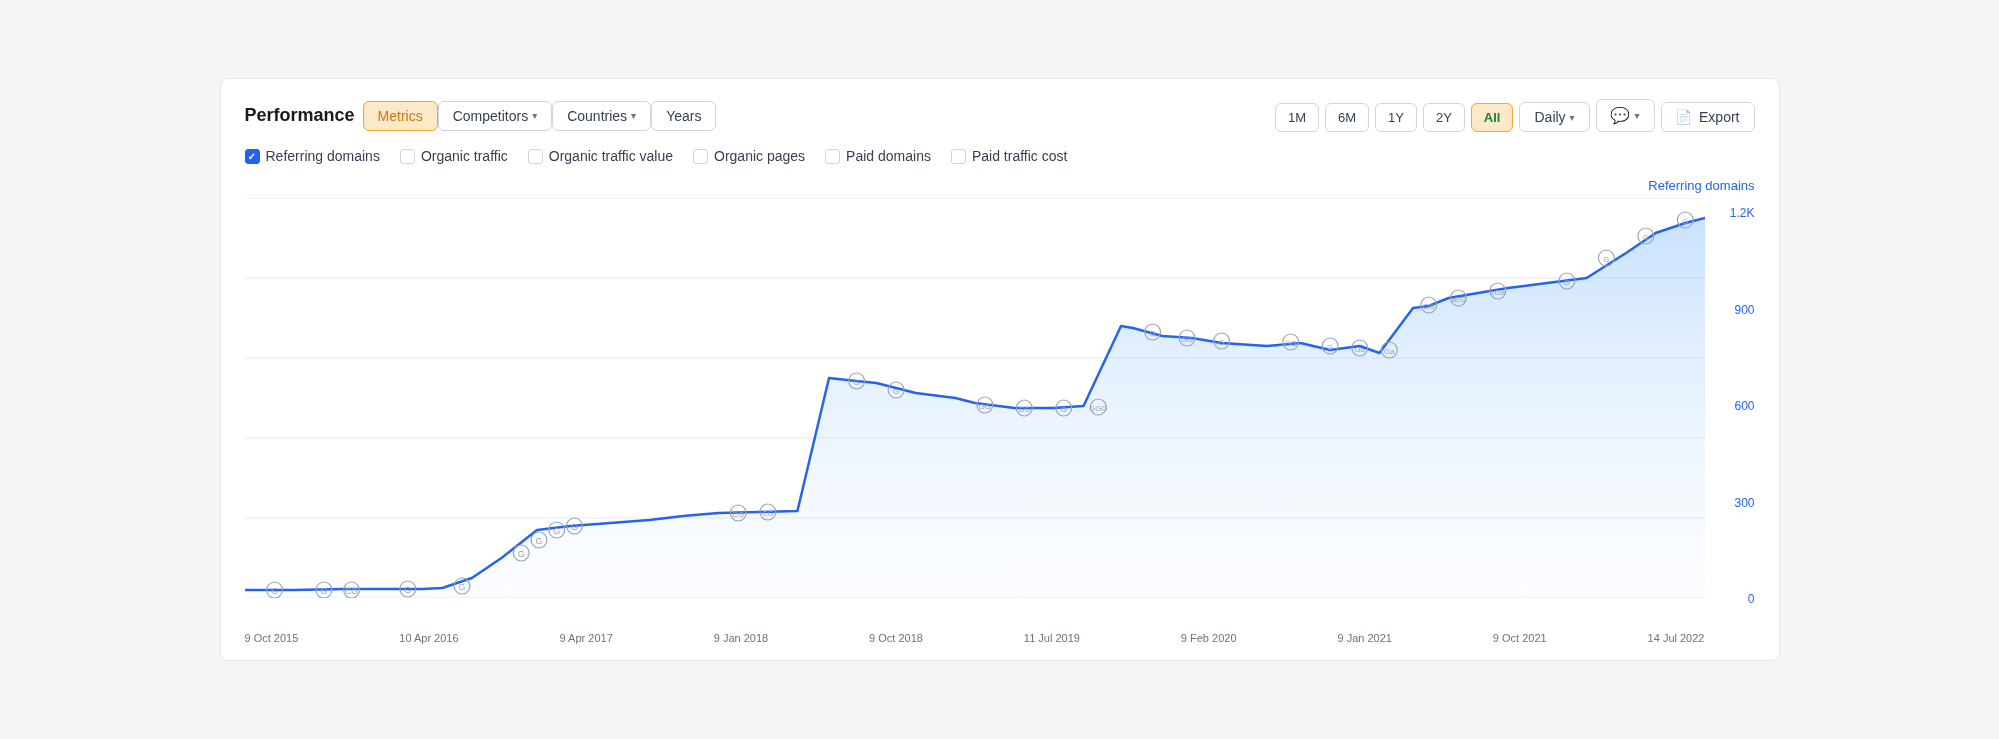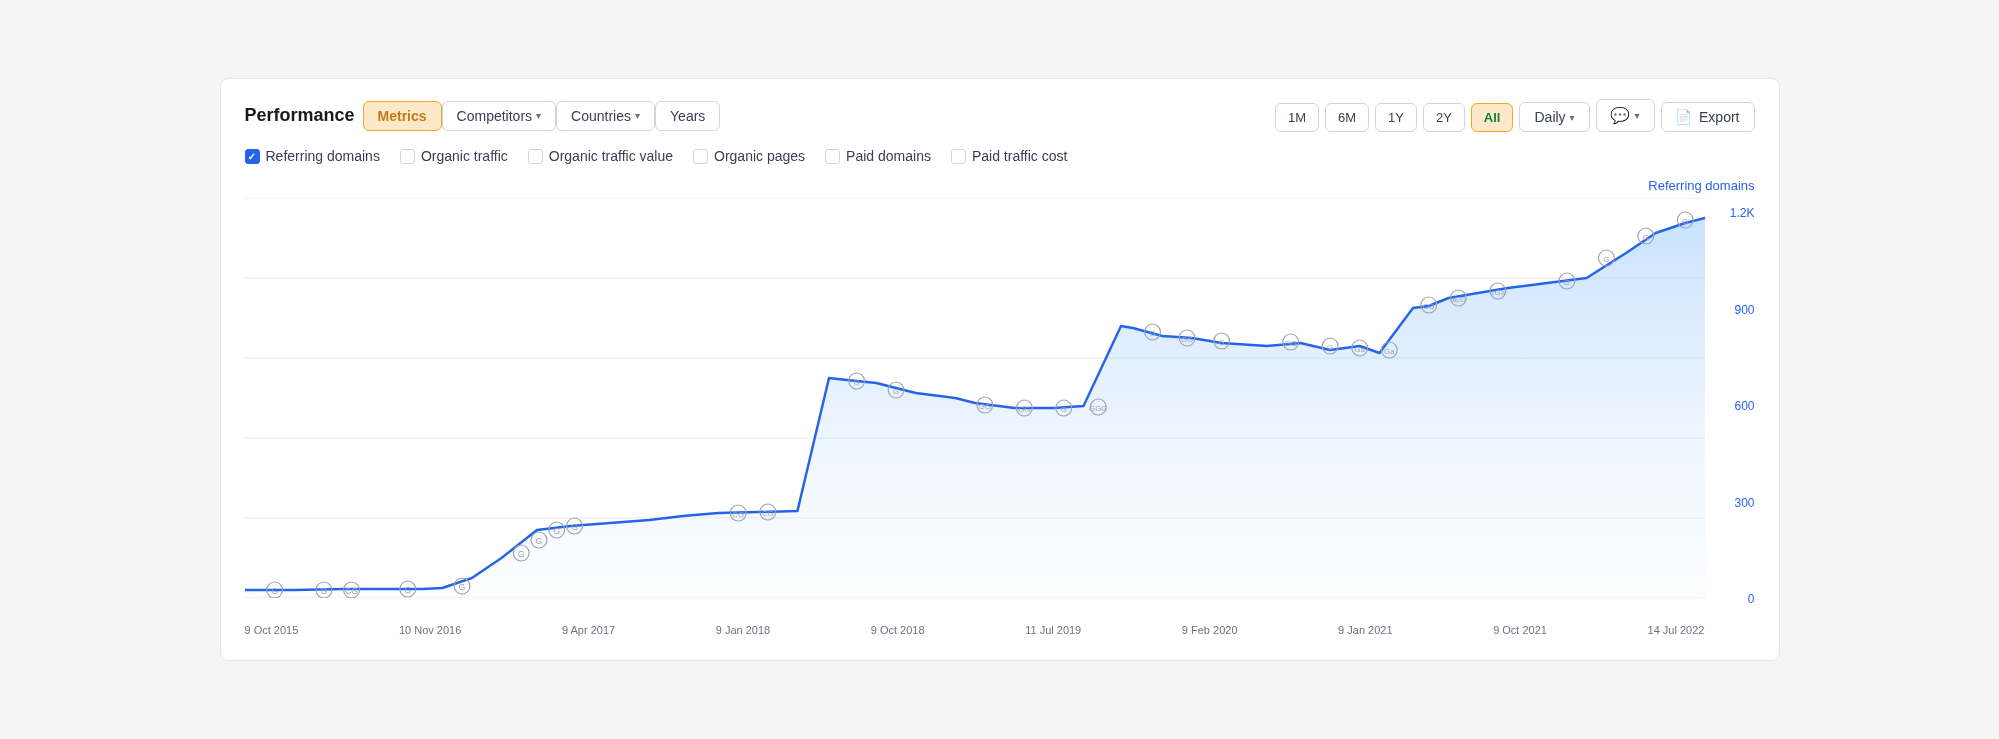--- a/index.html
+++ b/index.html
@@ -45,21 +45,21 @@
       cursor: pointer;
       color: #374151;
       display: flex;
       align-items: center;
       gap: 4px;
     }
     .btn.active-orange {
       background: #fde8c8;
       border-color: #f5a623;
       color: #c27c1a;
-      font-weight: 700;
+      font-weight: 400;
     }
     .chevron {
       font-size: 10px;
       color: #6b7280;
     }
     .header-right {
       display: flex;
       align-items: flex-end;
       gap: 6px;
     }
@@ -160,21 +160,21 @@
       flex-direction: column;
       justify-content: space-between;
       align-items: flex-end;
     }
     .y-label {
       font-size: 12px;
       color: #2563eb;
     }
     .x-axis-labels {
       position: absolute;
-      bottom: 8px;
+      bottom: 0;
       left: 0;
       width: calc(100% - 50px);
       display: flex;
       justify-content: space-between;
       align-items: flex-start;
       padding-top: 6px;
     }
     .x-label {
       font-size: 11px;
       color: #6b7280;
@@ -368,21 +368,21 @@
     <div class="y-axis-labels">
       <span class="y-label">1.2K</span>
       <span class="y-label">900</span>
       <span class="y-label">600</span>
       <span class="y-label">300</span>
       <span class="y-label">0</span>
     </div>
 
     <div class="x-axis-labels">
       <span class="x-label">9 Oct 2015</span>
-      <span class="x-label">10 Nov 2016</span>
+      <span class="x-label">10 Apr 2016</span>
       <span class="x-label">9 Apr 2017</span>
       <span class="x-label">9 Jan 2018</span>
       <span class="x-label">9 Oct 2018</span>
       <span class="x-label">11 Jul 2019</span>
       <span class="x-label">9 Feb 2020</span>
       <span class="x-label">9 Jan 2021</span>
       <span class="x-label">9 Oct 2021</span>
       <span class="x-label">14 Jul 2022</span>
     </div>
   </div>

